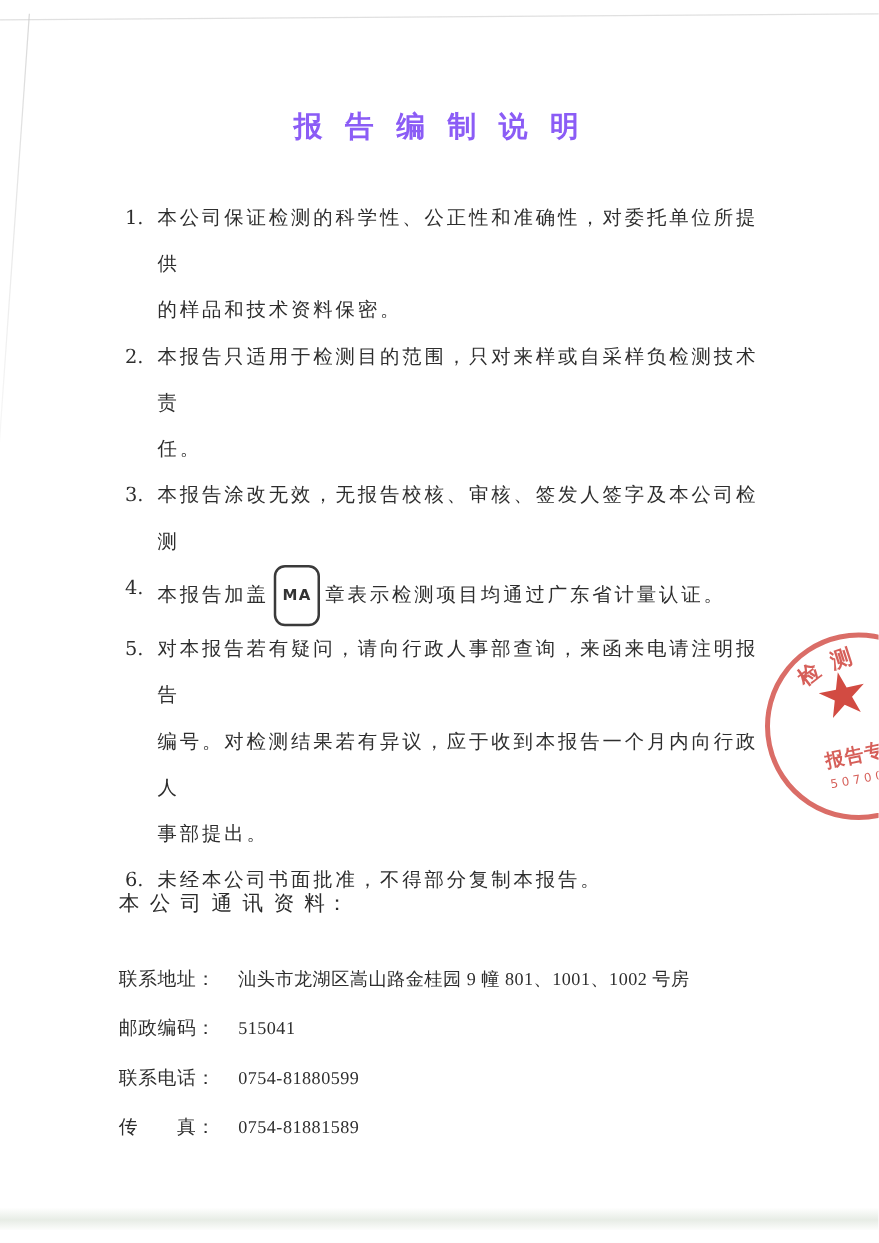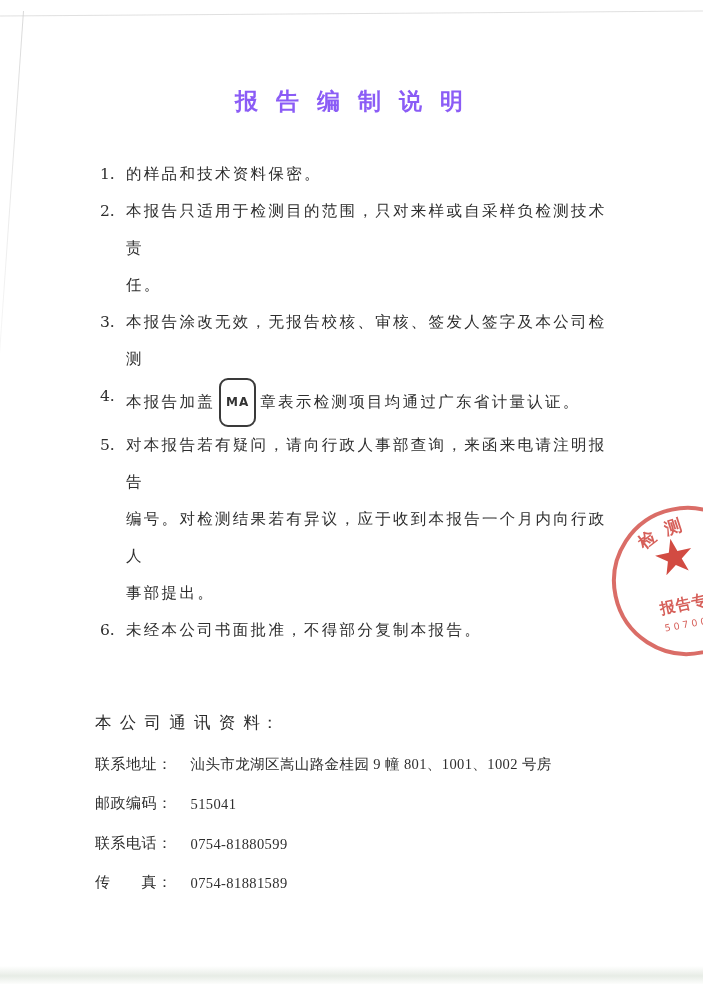--- a/index.html
+++ b/index.html
@@ -81,20 +81,21 @@
   }
   
   .contact {
     position: absolute; left: 95px; top: 712px;
     width: 540px;
   }
   .contact-heading {
     font-size: 16.5px;
     letter-spacing: 1.5px;
     color: #2c2c2c;
+    margin-bottom: 19px;
   }
   .contact-row {
     display: flex;
     align-items: flex-end;
     height: 39.5px;
     font-size: 15px;
     font-family: Liberation Serif, serif;
   }
   .contact-row .label {
     letter-spacing: 0.5px;
@@ -156,20 +157,21 @@
   <div class="edge-top"></div>
   <div class="edge-left"></div>
   <div class="edge-bottom"></div>
 
   <h1 class="title">报 告 编 制 说 明</h1>
 
   <ol class="items">
     <li class="item">
       <span class="num">1.</span>
       <span class="txt">
+        <span class="line">本公司保证检测的科学性、公正性和准确性，对委托单位所提供</span>
         <span class="line">的样品和技术资料保密。</span>
       </span>
     </li>
     <li class="item">
       <span class="num">2.</span>
       <span class="txt">
         <span class="line">本报告只适用于检测目的范围，只对来样或自采样负检测技术责</span>
         <span class="line">任。</span>
       </span>
     </li>

